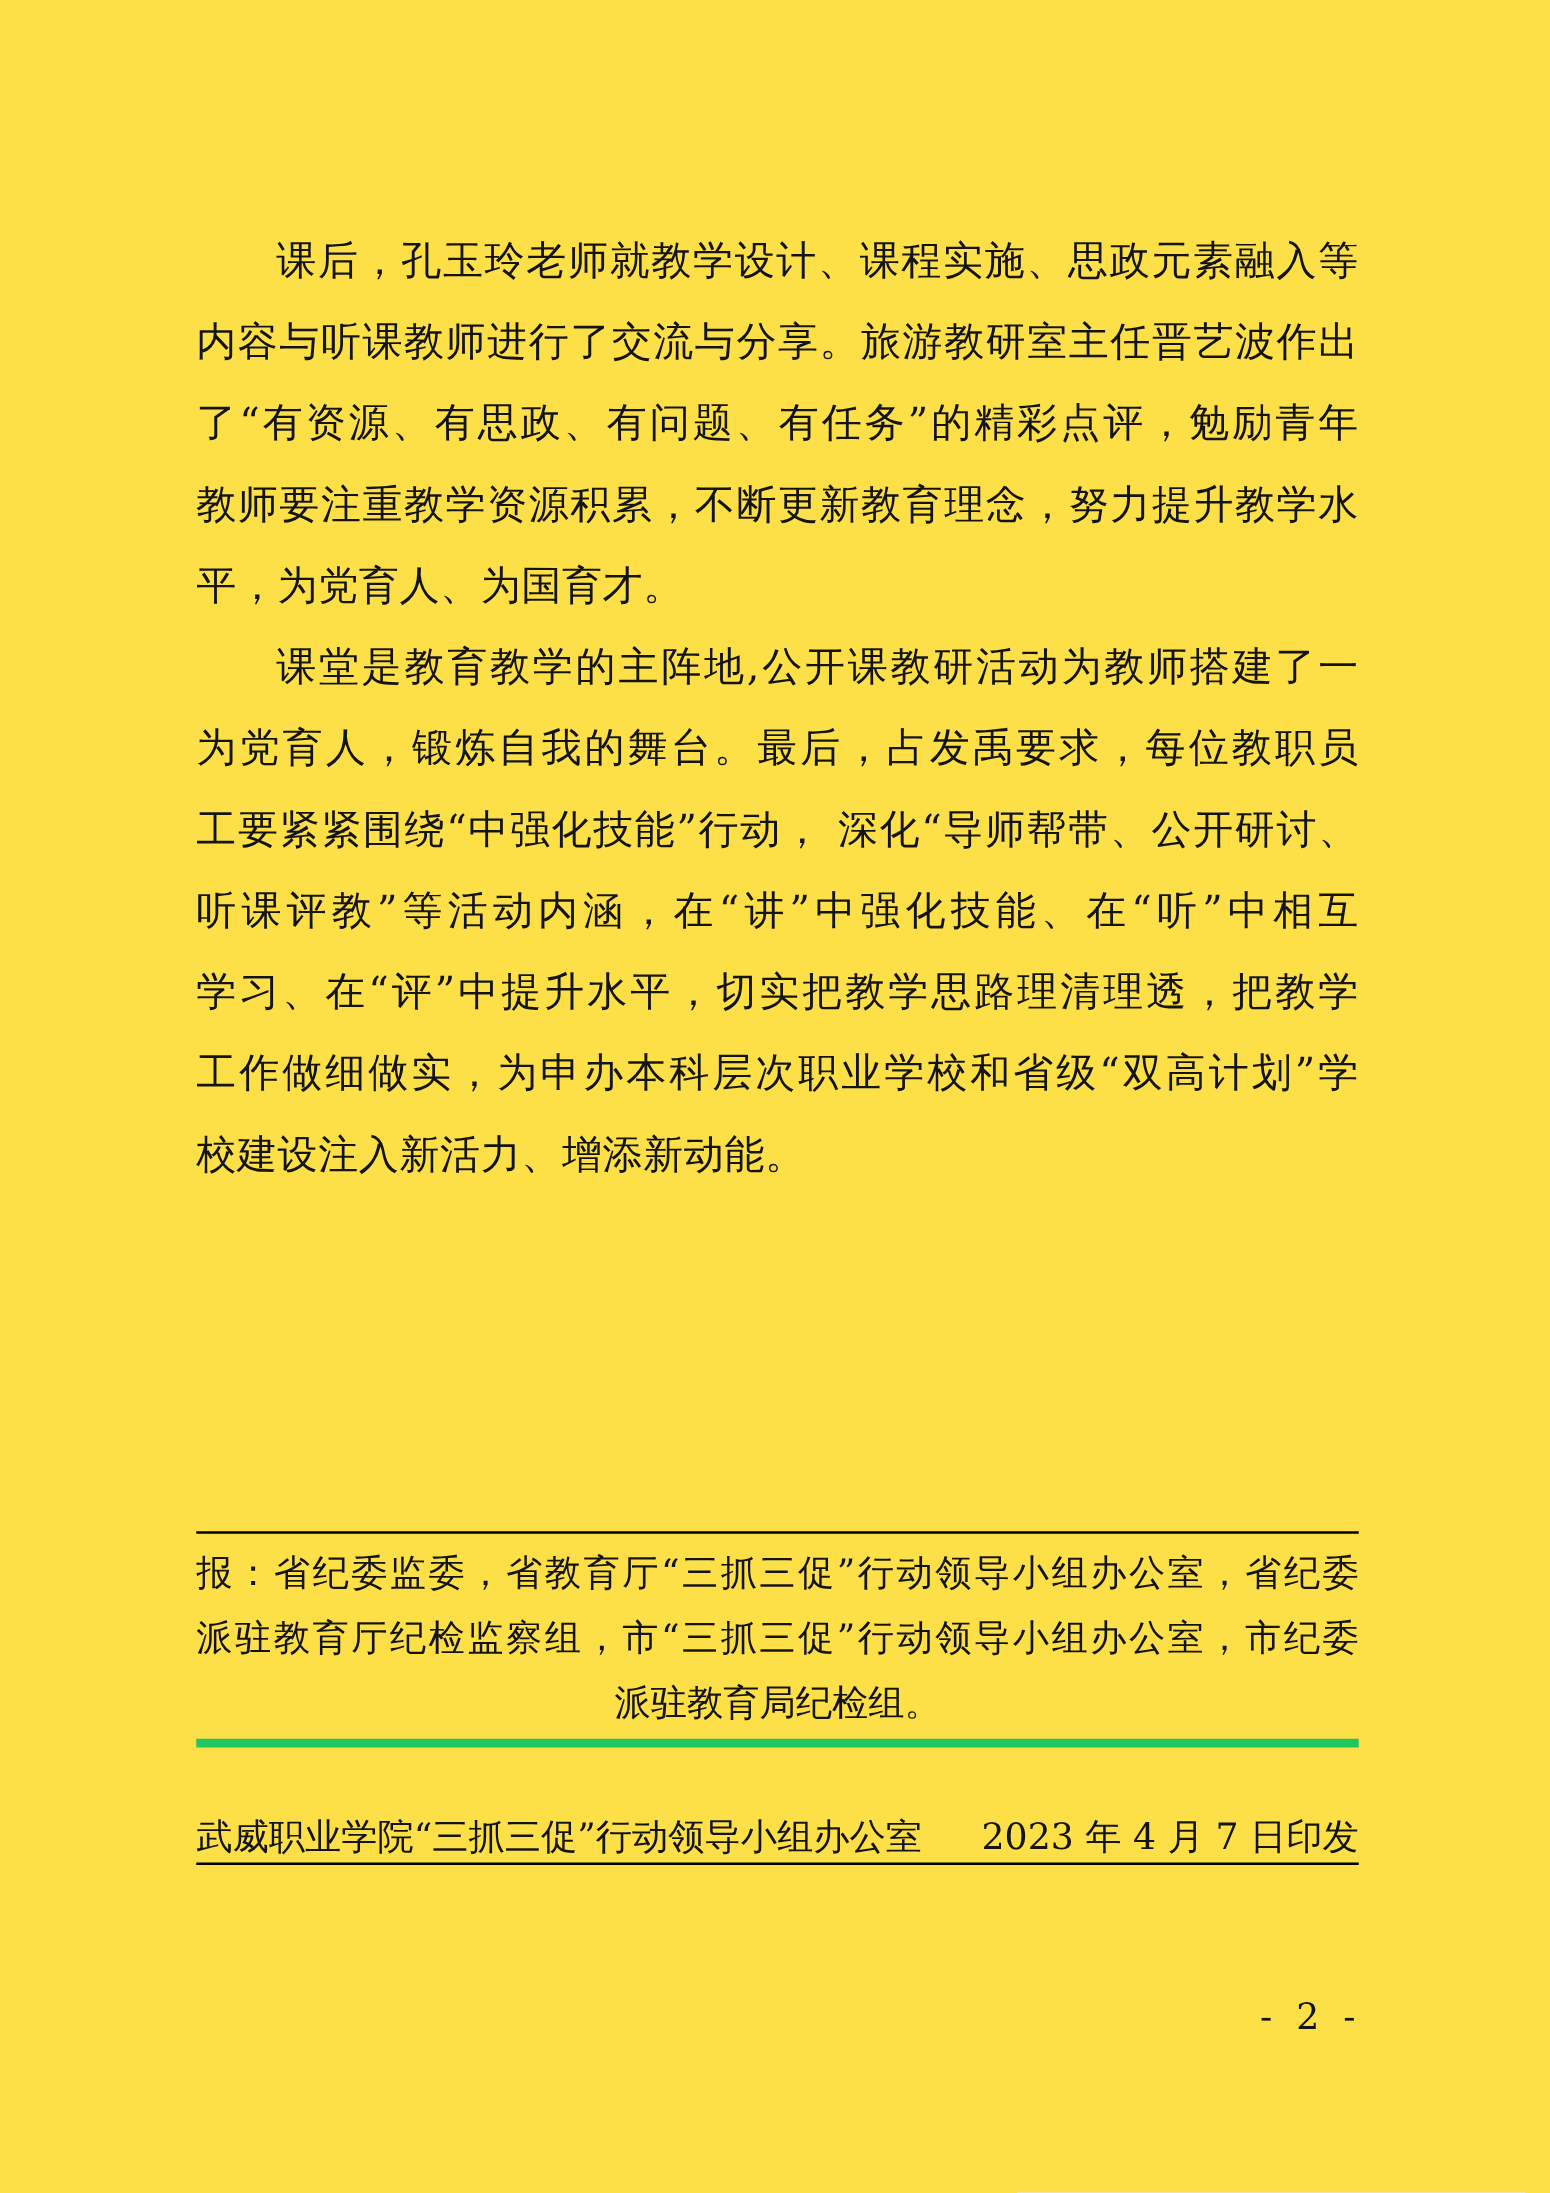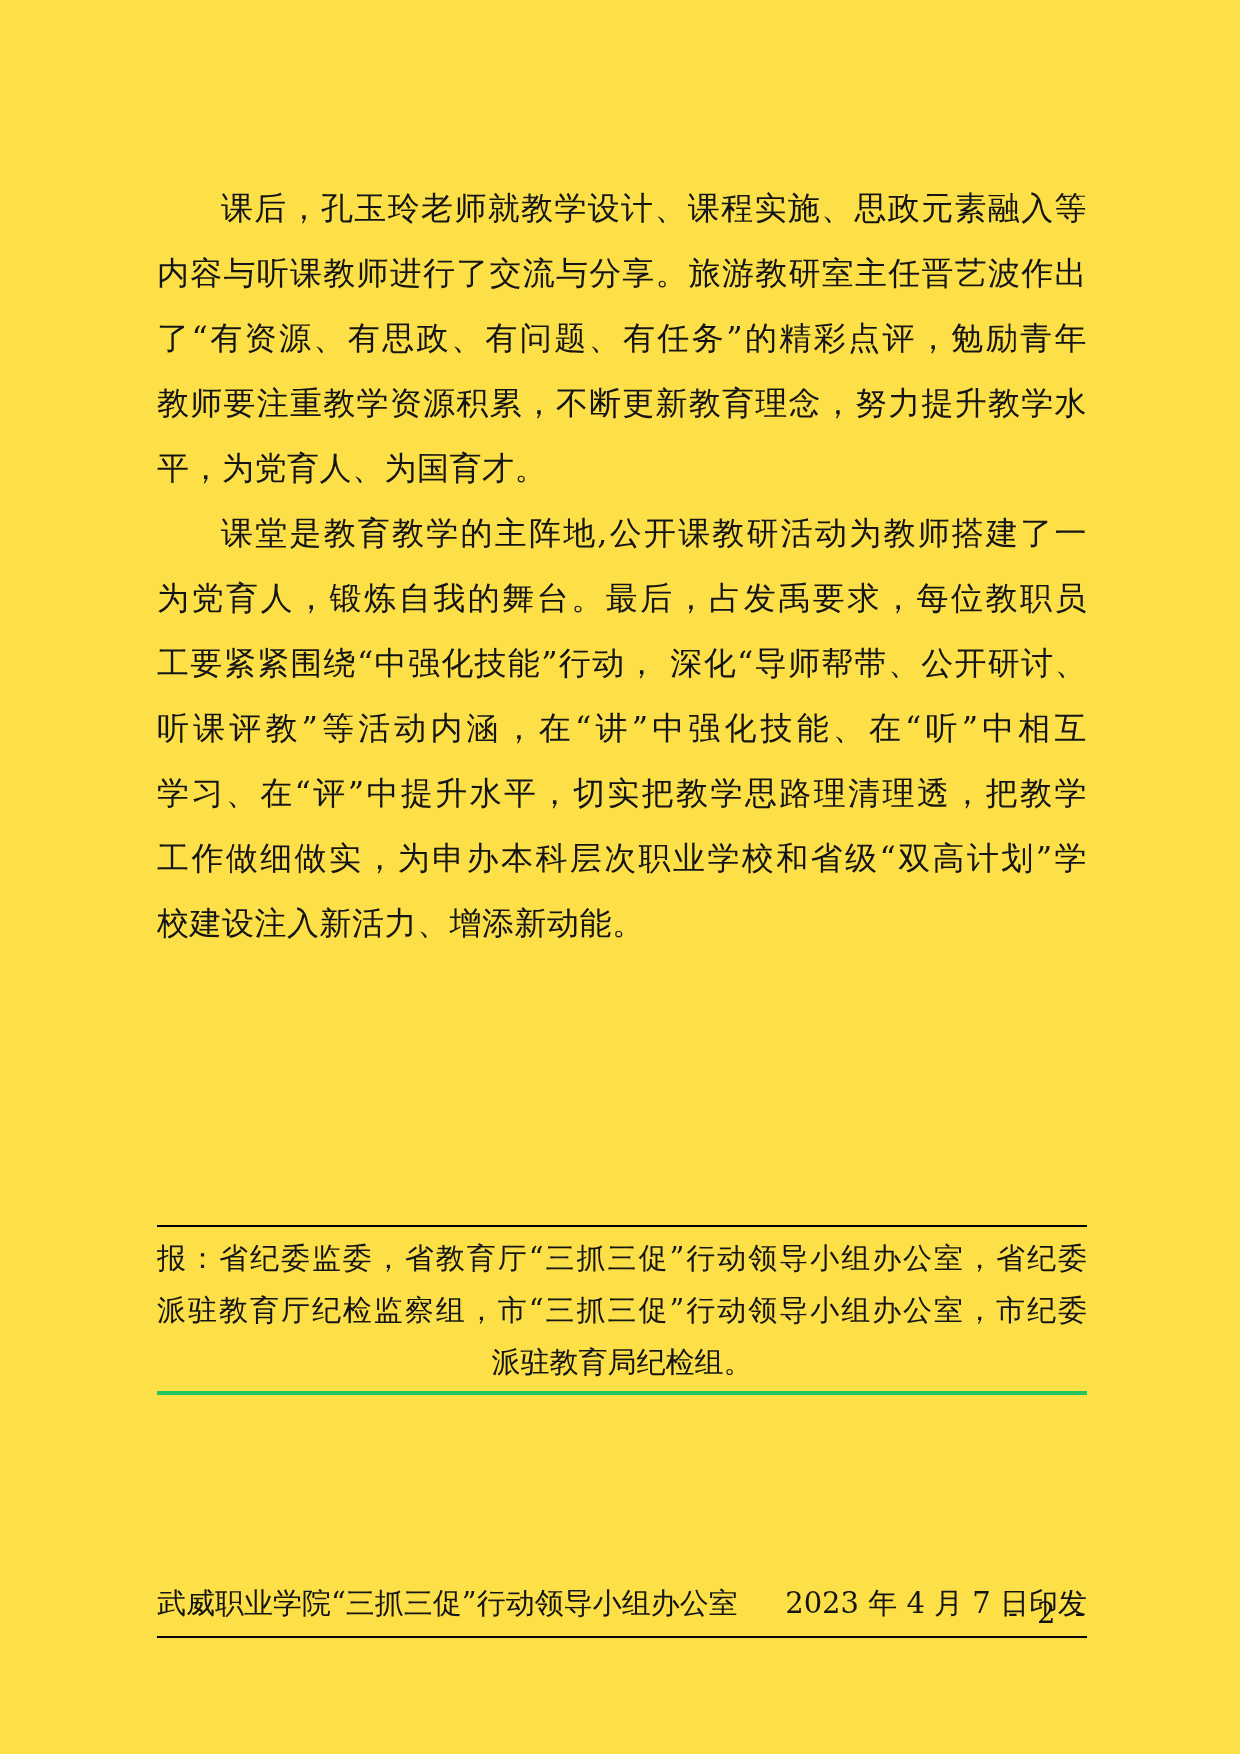--- a/index.html
+++ b/index.html
@@ -33,44 +33,44 @@
     text-align: center;
     text-align-last: left;
     font-family: Liberation Serif, serif;
   }
   .distribution {
     position: absolute;
     top: 1225px;
     left: 157px;
     width: 930px;
     border-top: 2px solid #000;
-    border-bottom: 4px solid #22c55e;
+    border-bottom: 7px solid #22c55e;
     padding: 5px 0 3px 0;
     font-size: 29px;
     line-height: 52px;
   }
   .dist-line {
     text-align: center;
     white-space: nowrap;
   }
   .dist-line.justify {
     text-align: justify;
     text-align-last: justify;
     text-justify: inter-character;
   }
   .colophon {
     position: absolute;
-    top: 1584px;
+    top: 1438px;
     left: 157px;
     width: 930px;
     height: 52px;
     border-bottom: 2px solid #000;
     display: flex;
     justify-content: space-between;
-    align-items: flex-start;
+    align-items: flex-end;
     font-size: 29px;
     white-space: nowrap;
   }
   .page-number {
     position: absolute;
     top: 1596px;
     left: 1008px;
     font-size: 29px;
     letter-spacing: 5px;
     white-space: nowrap;

